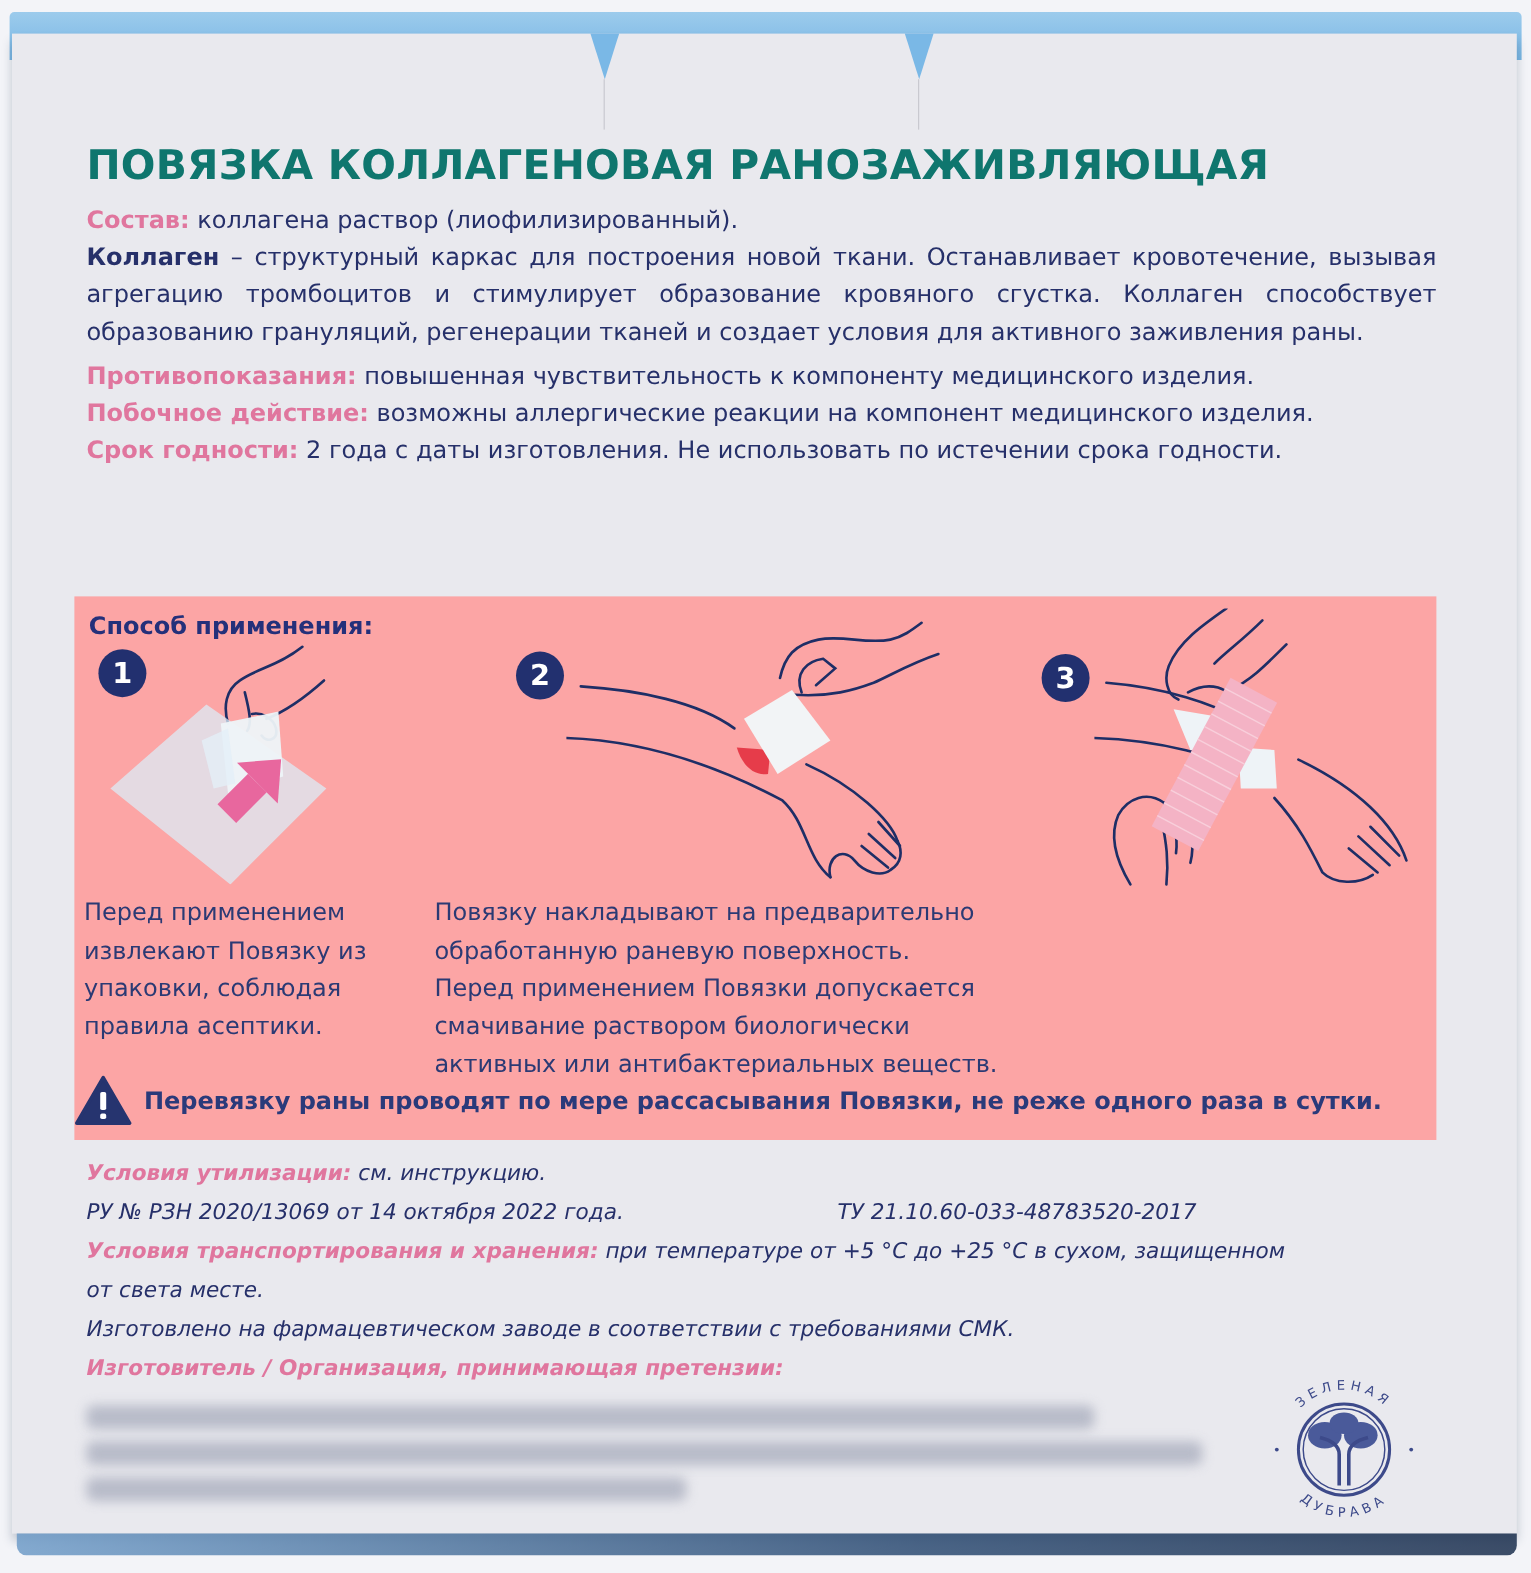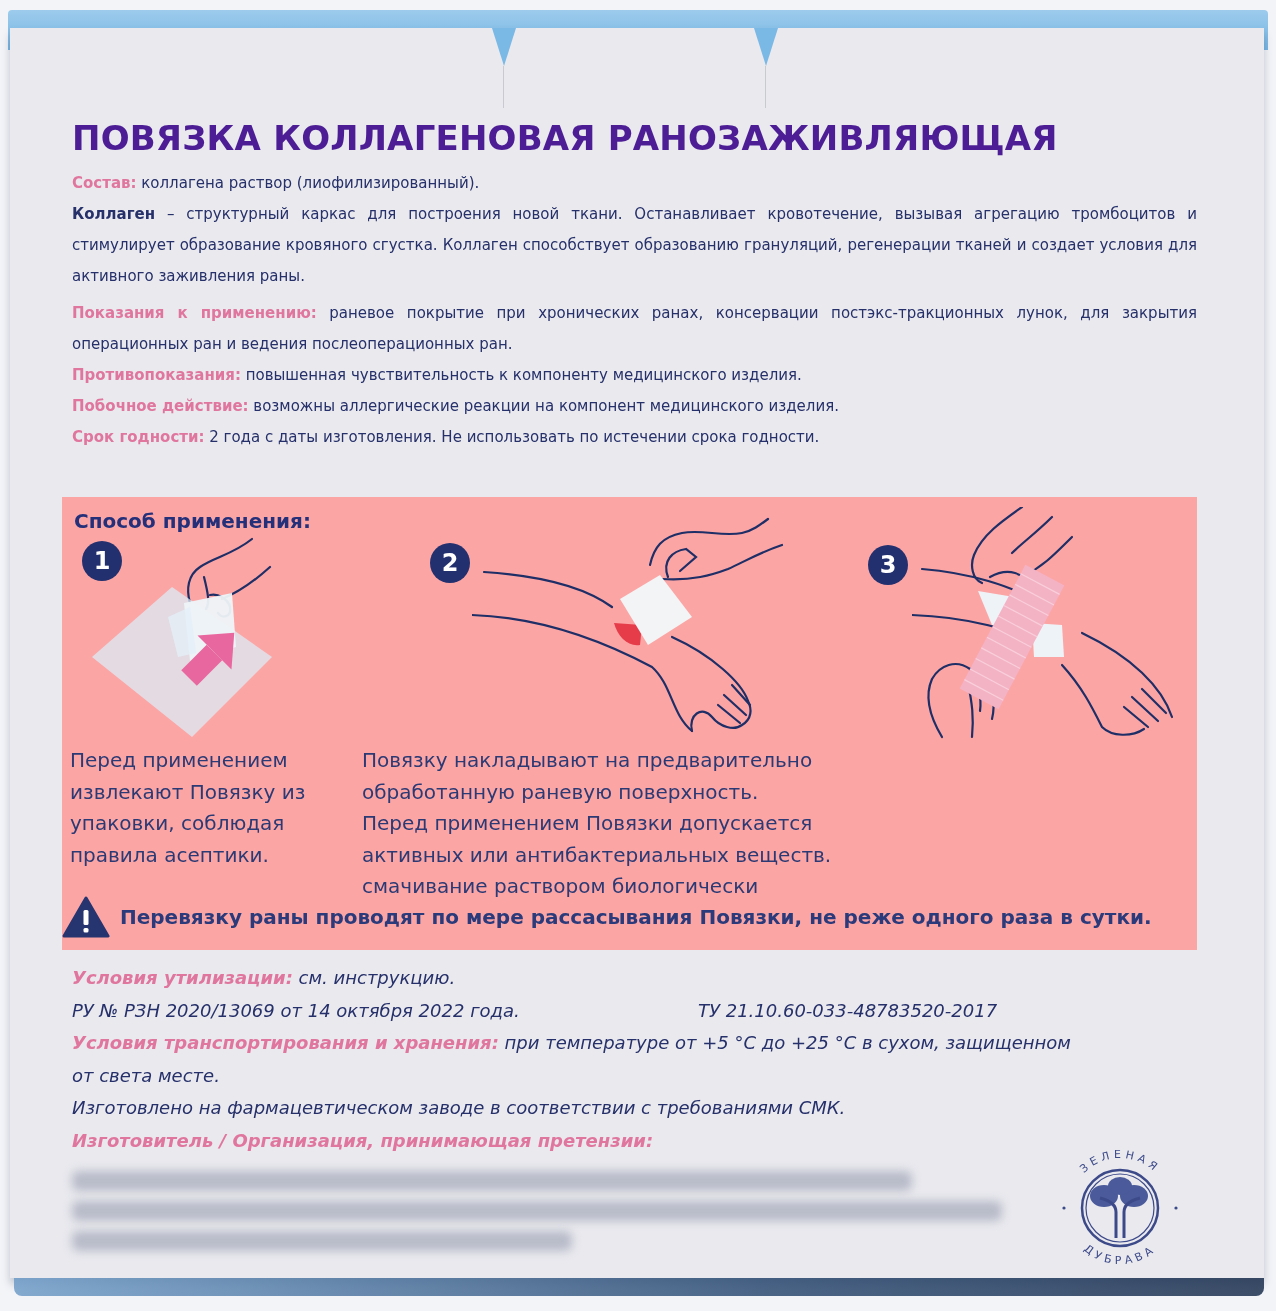--- a/index.html
+++ b/index.html
@@ -29,24 +29,24 @@
     position: absolute; top: 28px; width: 0; height: 0;
     border-left: 12px solid transparent; border-right: 12px solid transparent;
     border-top: 38px solid #7ab8e6;
   }
   .flap-cut {
     position: absolute; top: 66px; width: 1px; height: 42px; background: #c9c9d0;
   }
   .content { position: absolute; left: 72px; top: 118px; width: 1125px; color: #24306b; }
   .title {
     font-family: "DejaVu Sans", sans-serif; font-weight: bold;
-    font-size: 34px; color: #4c1d95; letter-spacing: 0.2px; margin: 0 0 10px 0;
+    font-size: 34px; color: #0f766e; letter-spacing: 0.2px; margin: 0 0 10px 0;
     white-space: nowrap;
   }
-  .p { font-size: 15px; line-height: 31px; color: #26306a; margin: 0; }
+  .p { font-size: 20px; line-height: 31px; color: #26306a; margin: 0; }
   .p.justify { text-align: justify; }
   .lbl { color: #e0769e; font-weight: bold; }
   .bold { font-weight: bold; }
   .gap { height: 6px; }
 
   .panel {
     position: absolute; left: 62px; top: 497px; width: 1135px; height: 453px;
     background: #fca5a5;
   }
   .panel-title {
@@ -91,23 +91,20 @@
 <div class="content">
   <h1 class="title">ПОВЯЗКА КОЛЛАГЕНОВАЯ РАНОЗАЖИВЛЯЮЩАЯ</h1>
 
   <p class="p">
     <span class="lbl">Состав:</span><span> коллагена раствор (лиофилизированный).</span>
   </p>
   <p class="p justify">
     <span class="bold">Коллаген</span><span> – структурный каркас для построения новой ткани. Останавливает кровотечение, вызывая агрегацию тромбоцитов и стимулирует образование кровяного сгустка. Коллаген способствует образованию грануляций, регенерации тканей и создает условия для активного заживления раны.</span>
   </p>
   <div class="gap"></div>
-  <p class="p justify">
-    <span class="lbl">Показания к применению:</span><span> раневое покрытие при хронических ранах, консервации постэкс-тракционных лунок, для закрытия операционных ран и ведения послеоперационных ран.</span>
-  </p>
   <p class="p">
     <span class="lbl">Противопоказания:</span><span> повышенная чувствительность к компоненту медицинского изделия.</span>
   </p>
   <p class="p">
     <span class="lbl">Побочное действие:</span><span> возможны аллергические реакции на компонент медицинского изделия.</span>
   </p>
   <p class="p">
     <span class="lbl">Срок годности:</span><span> 2 года с даты изготовления. Не использовать по истечении срока годности.</span>
   </p>
 </div>
@@ -152,22 +149,22 @@
       <path d="M196 72 C190 56 200 46 214 44 L224 52 L208 66"></path>
       <path d="M190 74 C220 76 240 70 256 64 C270 58 286 48 310 40"></path>
     </g>
     <path d="M142 118 C146 132 156 142 168 140 L170 120 Z" fill="#e63c4a"></path>
     <polygon points="148,94 188,70 220,112 176,140" fill="#f2f4f6"></polygon>
   </svg>
   <div class="step-text" style="left:300px; top:248px;">
     <div>Повязку накладывают на предварительно</div>
     <div>обработанную раневую поверхность.</div>
     <div>Перед применением Повязки допускается</div>
+    <div>смачивание раствором биологически</div>
     <div>активных или антибактериальных веществ.</div>
-    <div>смачивание раствором биологически</div>
   </div>
 
   <div class="step-num" style="left:806px; top:48px;">3</div>
   <svg class="illus" style="left:850px; top:10px;" width="280" height="240" viewBox="0 0 280 240">
     <g fill="none" stroke="#1e2e66" stroke-width="2.2" stroke-linecap="round">
       <path d="M10 62 C60 66 100 80 120 92"></path>
       <path d="M0 108 C60 110 100 124 130 136"></path>
       <path d="M170 126 C220 150 250 180 260 210"></path>
       <path d="M150 158 C170 180 180 200 190 220 C200 230 220 230 232 222"></path>
       <path d="M212 200 L236 220"></path>

